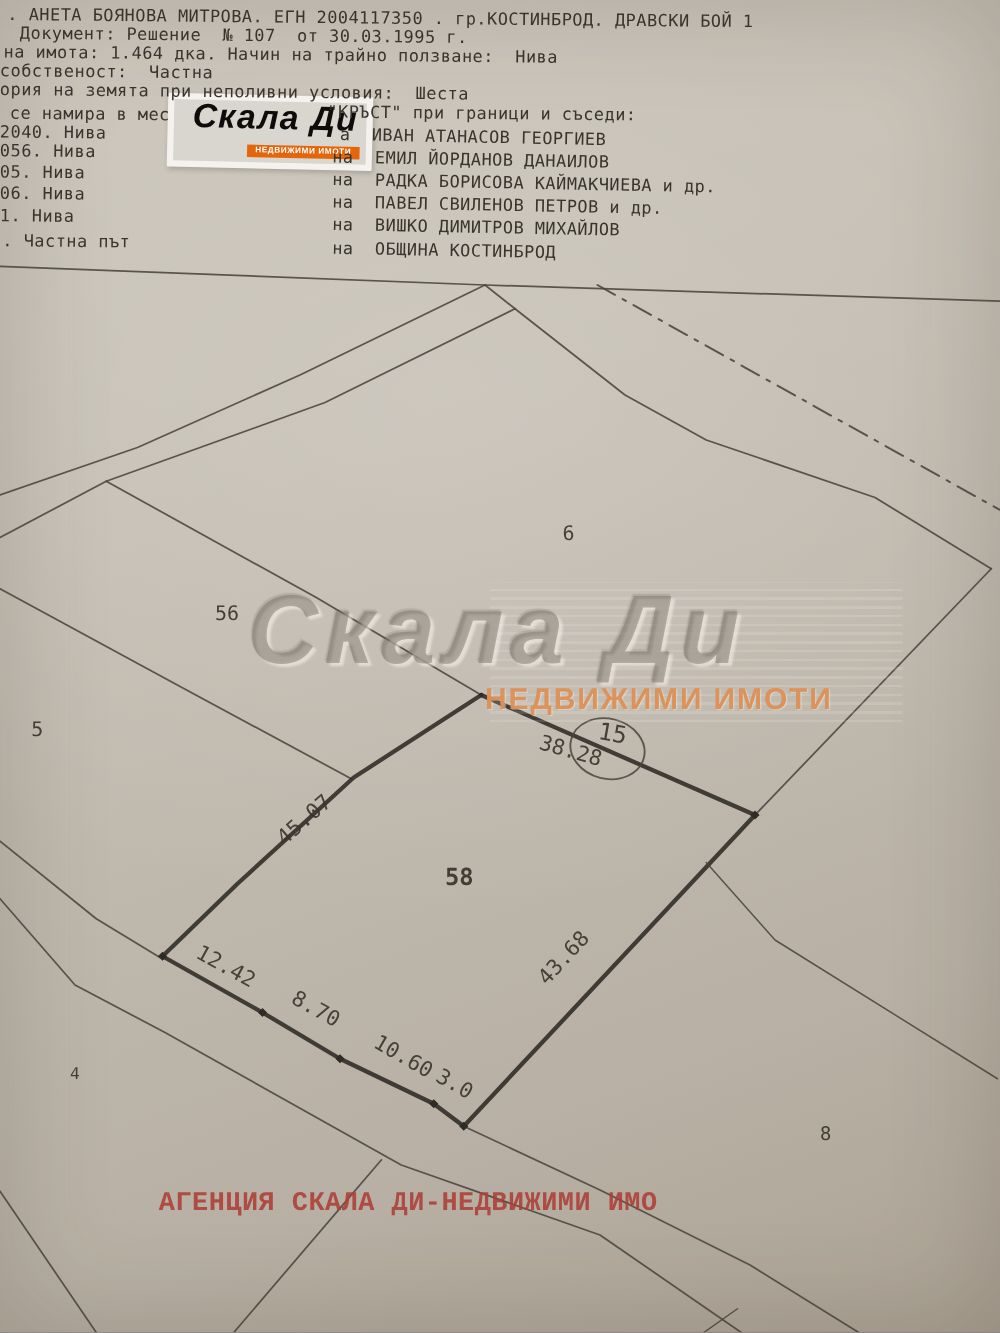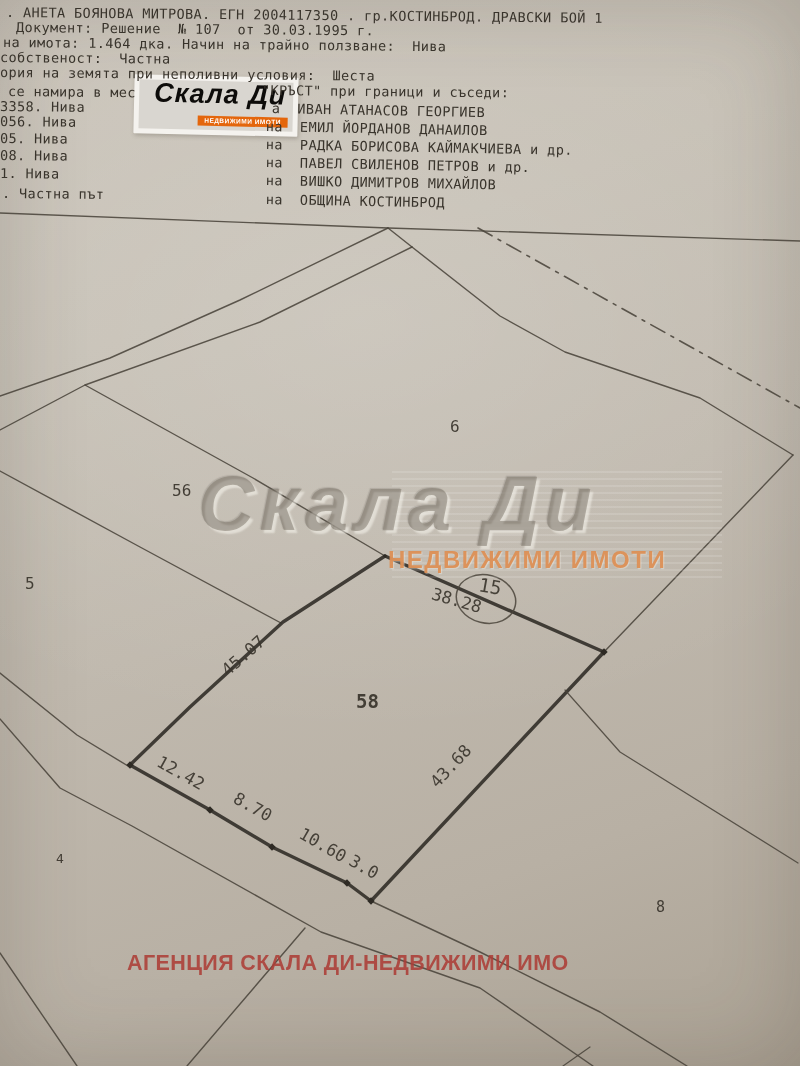--- a/index.html
+++ b/index.html
@@ -31,21 +31,21 @@
         text-shadow:3px 3px 2px rgba(250,247,241,.55), -1px -1px 1px rgba(80,74,66,.18);
         white-space:nowrap;z-index:4;}
   #wm-stripes{position:absolute;left:392px;top:466px;width:330px;height:112px;z-index:3;
         background:repeating-linear-gradient(0deg, rgba(255,255,255,.13) 0 2px, rgba(0,0,0,0) 2px 7px);}
   #wm-tag{position:absolute;left:388px;top:546px;
         font-family:"Liberation Sans",sans-serif;font-weight:bold;
         font-size:24px;letter-spacing:1.5px;color:rgba(220,143,85,.95);
         text-shadow:1px 1px 1px rgba(250,247,241,.4);white-space:nowrap;z-index:5;}
   
   #wm-footer{position:absolute;left:127px;top:951px;
-        font-family:Liberation Sans, sans-serif;font-weight:bold;
+        font-family:Liberation Mono, monospace;font-weight:bold;
         font-size:21.5px;letter-spacing:.4px;color:rgba(172,62,55,.88);
         white-space:nowrap;z-index:6;}
   #map-svg{position:absolute;left:0;top:0;z-index:2;}
   .hdr{z-index:7;}
 </style>
 </head>
 <body>
 
 <div id="page">
 
@@ -94,27 +94,27 @@
     </svg>
 
   <div class="doc-line hdr" style="left:6px;top:4px">. АНЕТА БОЯНОВА МИТРОВА. ЕГН 2004117350 . гр.КОСТИНБРОД. ДРАВСКИ БОЙ 1</div>
   <div class="doc-line hdr" style="left:16px;top:19px">Документ: Решение  № 107  от 30.03.1995 г.</div>
   <div class="doc-line hdr" style="left:3px;top:34px">на имота: 1.464 дка. Начин на трайно ползване:  Нива</div>
   <div class="doc-line hdr" style="left:0px;top:49px">собственост:  Частна</div>
   <div class="doc-line hdr" style="left:0px;top:64px">ория на земята при неполивни условия:  Шеста</div>
   <div class="doc-line hdr" style="left:8px;top:83px">се намира в мес</div>
   <div class="doc-line hdr" style="left:262px;top:82px">"КРЪСТ" при граници и съседи:</div>
 
-  <div class="doc-line hdr" style="left:0px;top:98px">3358. Нива</div>
+  <div class="doc-line hdr" style="left:0px;top:98px">2040. Нива</div>
   <div class="doc-line hdr owner-line" style="left:272px;top:100px">а  ИВАН АТАНАСОВ ГЕОРГИЕВ</div>
   <div class="doc-line hdr" style="left:0px;top:113px">056. Нива</div>
   <div class="doc-line hdr owner-line" style="left:266px;top:118px">на  ЕМИЛ ЙОРДАНОВ ДАНАИЛОВ</div>
   <div class="doc-line hdr" style="left:0px;top:130px">05. Нива</div>
   <div class="doc-line hdr owner-line" style="left:266px;top:136px">на  РАДКА БОРИСОВА КАЙМАКЧИЕВА и др.</div>
-  <div class="doc-line hdr" style="left:0px;top:147px">08. Нива</div>
+  <div class="doc-line hdr" style="left:0px;top:147px">06. Нива</div>
   <div class="doc-line hdr owner-line" style="left:266px;top:154px">на  ПАВЕЛ СВИЛЕНОВ ПЕТРОВ и др.</div>
   <div class="doc-line hdr" style="left:0px;top:165px">1. Нива</div>
   <div class="doc-line hdr owner-line" style="left:266px;top:172px">на  ВИШКО ДИМИТРОВ МИХАЙЛОВ</div>
   <div class="doc-line hdr" style="left:2px;top:185px">. Частна път</div>
   <div class="doc-line hdr owner-line" style="left:266px;top:191px">на  ОБЩИНА КОСТИНБРОД</div>
 
   <div id="logo">
     <div class="brand">Скала Ди</div>
     <div class="tagline">НЕДВИЖИМИ ИМОТИ</div>
   </div>

